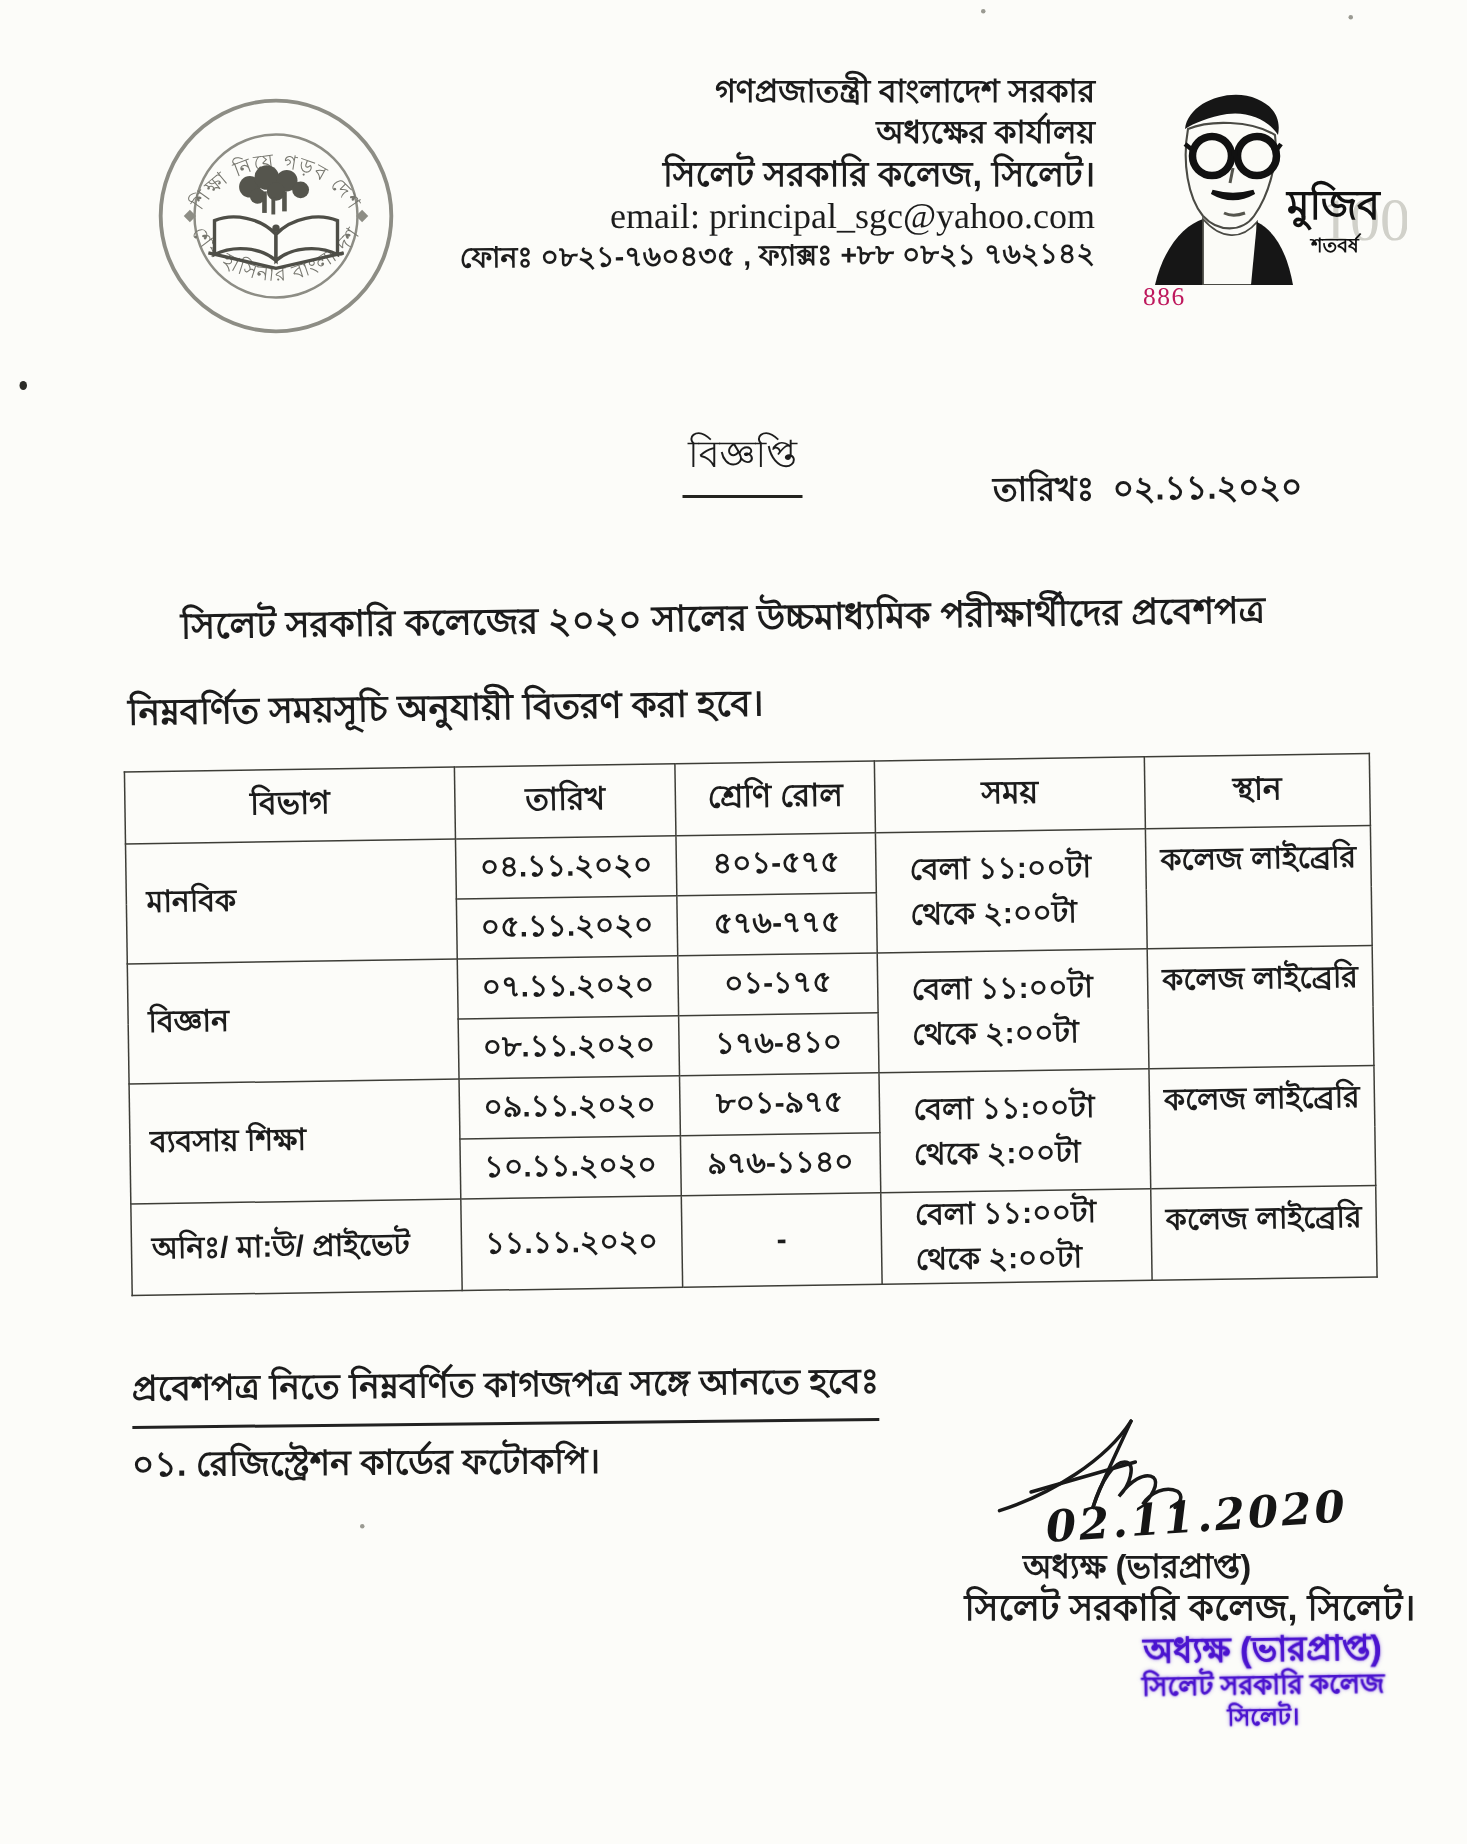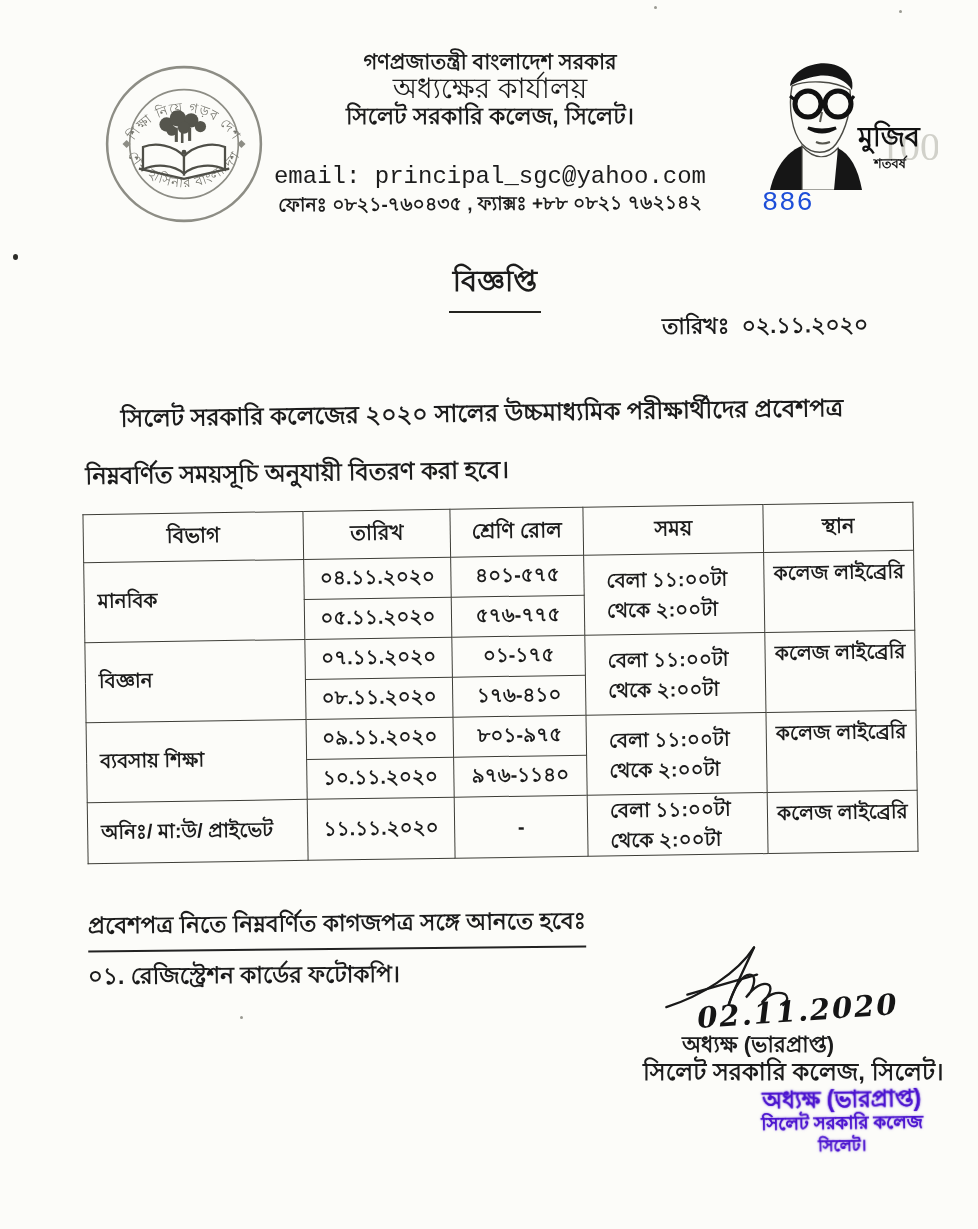--- a/index.html
+++ b/index.html
@@ -7,40 +7,40 @@
   .page {
     position:relative; width:978px; height:1229px; margin:0 auto;
     background:#fcfcf9; color:#1c1c1c; overflow:hidden;
   }
 
   
   .seal { position:absolute; left:102px; top:62px; width:164px; height:164px; }
   .seal-arc-text { font-size:13px; fill:#76766e; letter-spacing:1px; }
 
   .header-text {
-    position:absolute; left:250px; top:48px; width:480px; text-align:center;
+    position:absolute; left:250px; top:48px; width:480px; text-align:right;
   }
   .h-bn1 { font-size:21px; font-weight:600; line-height:27px; }
-  .h-bn2 { font-size:28px; font-weight:400; line-height:27px; }
+  .h-bn2 { font-size:21px; font-weight:700; line-height:27px; }
   .h-bn3 { font-size:23px; font-weight:600; line-height:29px; }
   .h-web { font-family:"Liberation Serif","DejaVu Serif",serif; font-size:25px; line-height:29px; }
-  .h-mail{ font-family:Liberation Mono, monospace; font-size:24px; line-height:28px;margin-top:32px; }
+  .h-mail{ font-family:Liberation Serif, serif; font-size:24px; line-height:28px; }
   .h-phone{ font-size:19px; font-weight:600; line-height:26px; white-space:nowrap; transform:rotate(-0.4deg); }
 
   .mujib-wrap { position:absolute; left:762px; top:56px; width:176px; text-align:left; }
   .mujib { width:176px; height:134px; display:block; }
-  .mujib-caption { font-family:Liberation Mono, monospace; font-size:27px; color:#1d4ed8; margin-top:-2px; letter-spacing:1px; }
+  .mujib-caption { font-family:Liberation Serif, serif; font-size:17px; color:#be185d; margin-top:-2px; letter-spacing:1px; }
 
   
   .notice-title {
     position:absolute; left:425px; top:258px; width:140px; text-align:center;
   }
   .notice-title span {
-    display:inline-block; font-size:29px; font-weight:700;
-    border-bottom:2px solid #24241f; padding:0 4px 4px 4px;
+    display:inline-block; font-size:25px; font-weight:400;
+    border-bottom:2px solid #24241f; padding:0 4px 4px 4px;margin-top:25px;
   }
   .date-line {
     position:absolute; left:662px; top:308px; font-size:22px; font-weight:600;
     white-space:pre; transform:rotate(-0.6deg);
   }
 
   
   .body-para {
     position:absolute; left:85px; top:396px; width:840px;
     font-size:24px; font-weight:600; transform:rotate(-0.85deg); transform-origin:center;

